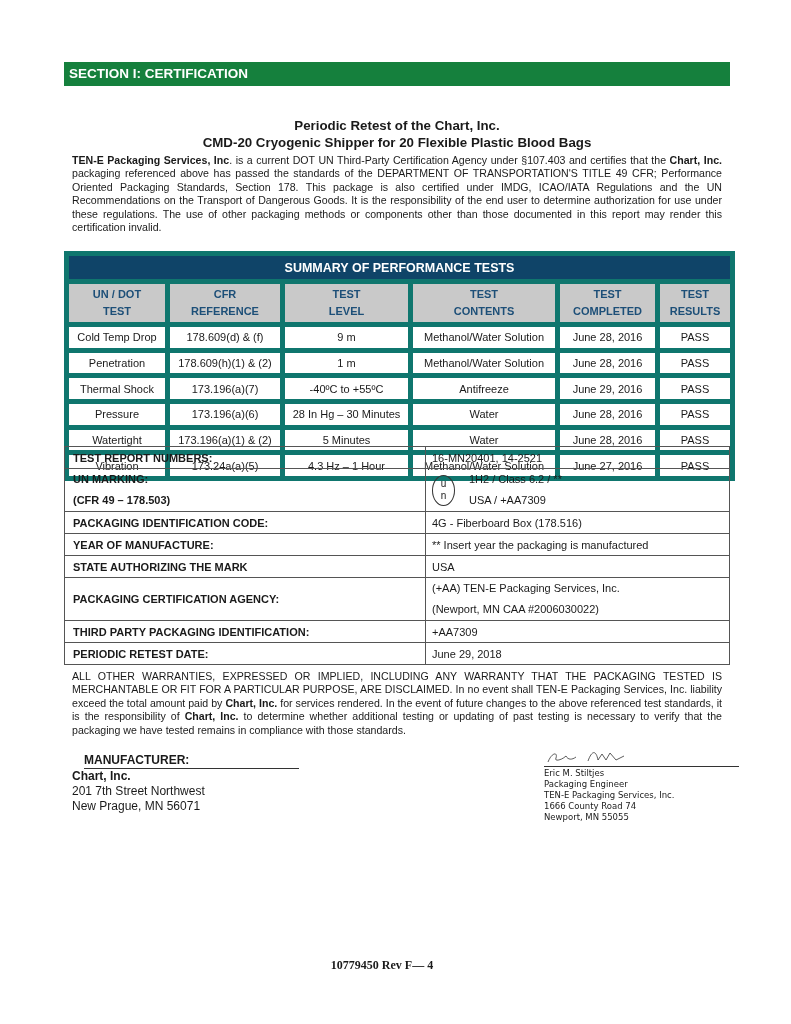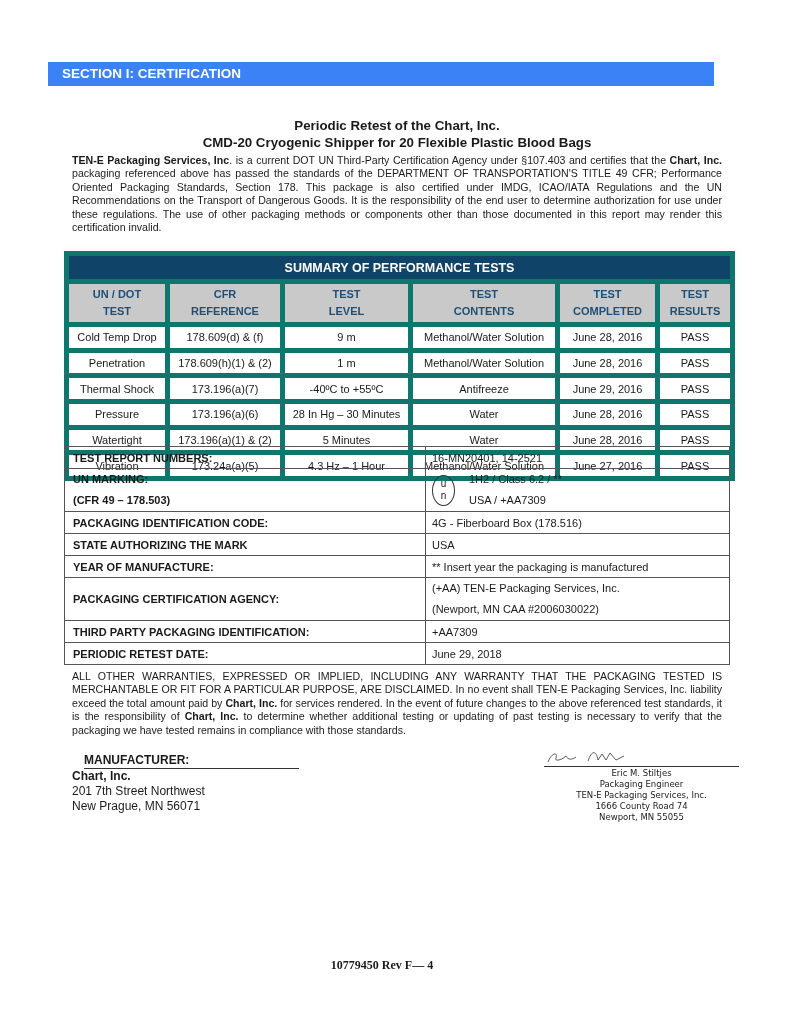--- a/index.html
+++ b/index.html
@@ -1,38 +1,38 @@
 <!DOCTYPE html>
 <html><head>
 <meta charset="utf-8">
 <style>
   html, body { margin: 0; padding: 0; background: #ffffff; }
   body { width: 791px; height: 1024px; position: relative; font-family: "Liberation Sans", sans-serif; color: #1a1a1a; overflow: hidden; }
-  .section-bar { position: absolute; left: 48px; top: 62px; width: 666px; height: 24px; background: #3b82f6; color: #fff; font-weight: bold; font-size: 13.5px; line-height: 24px; padding-left: 14px; box-sizing: border-box; }
+  .section-bar { position: absolute; left: 64px; top: 62px; width: 666px; height: 24px; background: #15803d; color: #fff; font-weight: bold; font-size: 13.5px; line-height: 24px; padding-left: 5px; box-sizing: border-box; }
   .title { position: absolute; left: 64px; width: 666px; top: 105px; text-align: center; font-weight: bold; font-size: 13.3px; line-height: 17px; margin-top: 12px; }
   .intro { position: absolute; left: 72px; width: 650px; top: 154px; font-size: 10.6px; line-height: 13.4px; text-align: justify; }
   .intro b { font-weight: bold; }
   table.perf { position: absolute; left: 64px; top: 251px; width: 666px; border-collapse: collapse; font-size: 11px; table-layout: fixed; }
   table.perf td, table.perf th { border: 5px solid #0f766e; text-align: center; padding: 0; }
   .perf-title th { background: #0f4468; color: #fff; font-size: 12.5px; height: 23px; font-weight: bold; border-color: #0f4468; }
   .perf-head th { background: #c9c9c9; color: #1d4f78; font-weight: bold; font-size: 11px; line-height: 17px; height: 38px; }
   .perf-row td { height: 20.7px; }
   table.info { position: absolute; left: 64px; top: 446px; width: 666px; border-collapse: collapse; font-size: 11px; table-layout: fixed; }
   table.info td { border: 1px solid #555; padding: 0 16px 0 8px; }
   table.info td.label { font-weight: bold; width: 336px; }
   table.info td.value { padding-left: 6px; }
   .r-single td { height: 21px; }
   .r-double td { height: 42px; line-height: 21px; }
   .un-wrap { display: flex; align-items: center; }
   .un-circle { width: 21px; height: 29px; border: 1px solid #333; border-radius: 50%; font-size: 10px; line-height: 12px; text-align: center; display: flex; flex-direction: column; justify-content: center; margin-right: 14px; }
   .disclaimer { position: absolute; left: 72px; width: 650px; top: 670px; font-size: 10.6px; line-height: 13.4px; text-align: justify; }
   .mfr-head { position: absolute; left: 84px; top: 753px; width: 215px; font-weight: bold; font-size: 12px; border-bottom: 1px solid #333; padding-bottom: 1px; }
   .mfr-body { position: absolute; left: 72px; top: 769px; font-size: 12px; line-height: 15px; }
   .mfr-body .name { font-weight: bold; }
-  .sig { position: absolute; left: 544px; top: 752px; width: 195px; text-align: center; }
+  .sig { position: absolute; left: 544px; top: 752px; width: 195px; }
   .sig-line { border-bottom: 1px solid #333; height: 14px; position: relative; }
   .sig-scribble { position: absolute; left: 0; top: -4px; }
   .sig-body { font-family: "DejaVu Sans", sans-serif; font-size: 8.5px; line-height: 11px; margin-top: 1px; }
   .footer { position: absolute; left: 0; width: 764px; top: 958px; text-align: center; font-family: "Liberation Serif", serif; font-weight: bold; font-size: 12px; }
 </style>
 </head>
 <body>
 
 <div class="section-bar">SECTION I: CERTIFICATION</div>
 
@@ -157,26 +157,26 @@
           <div>USA / +AA7309</div>
         </div>
       </div>
     </td>
   </tr>
   <tr class="r-single">
     <td class="label">PACKAGING IDENTIFICATION CODE:</td>
     <td class="value">4G - Fiberboard Box (178.516)</td>
   </tr>
   <tr class="r-single">
+    <td class="label">YEAR OF MANUFACTURE:</td>
+    <td class="value">** Insert year the packaging is manufactured</td>
+  </tr>
+  <tr class="r-single">
     <td class="label">STATE AUTHORIZING THE MARK</td>
     <td class="value">USA</td>
-  </tr>
-  <tr class="r-single">
-    <td class="label">YEAR OF MANUFACTURE:</td>
-    <td class="value">** Insert year the packaging is manufactured</td>
   </tr>
   <tr class="r-double">
     <td class="label">PACKAGING CERTIFICATION AGENCY:</td>
     <td class="value">
       <div>(+AA) TEN-E Packaging Services, Inc.</div>
       <div>(Newport, MN CAA #2006030022)</div>
     </td>
   </tr>
   <tr class="r-single">
     <td class="label">THIRD PARTY PACKAGING IDENTIFICATION:</td>

